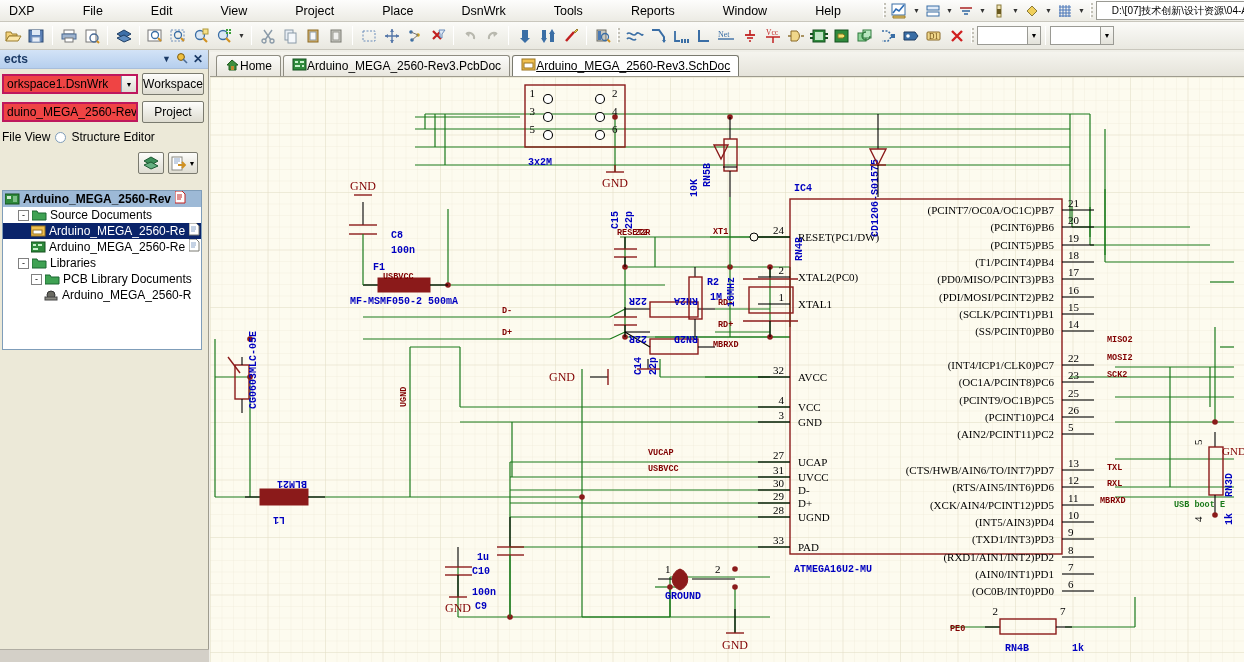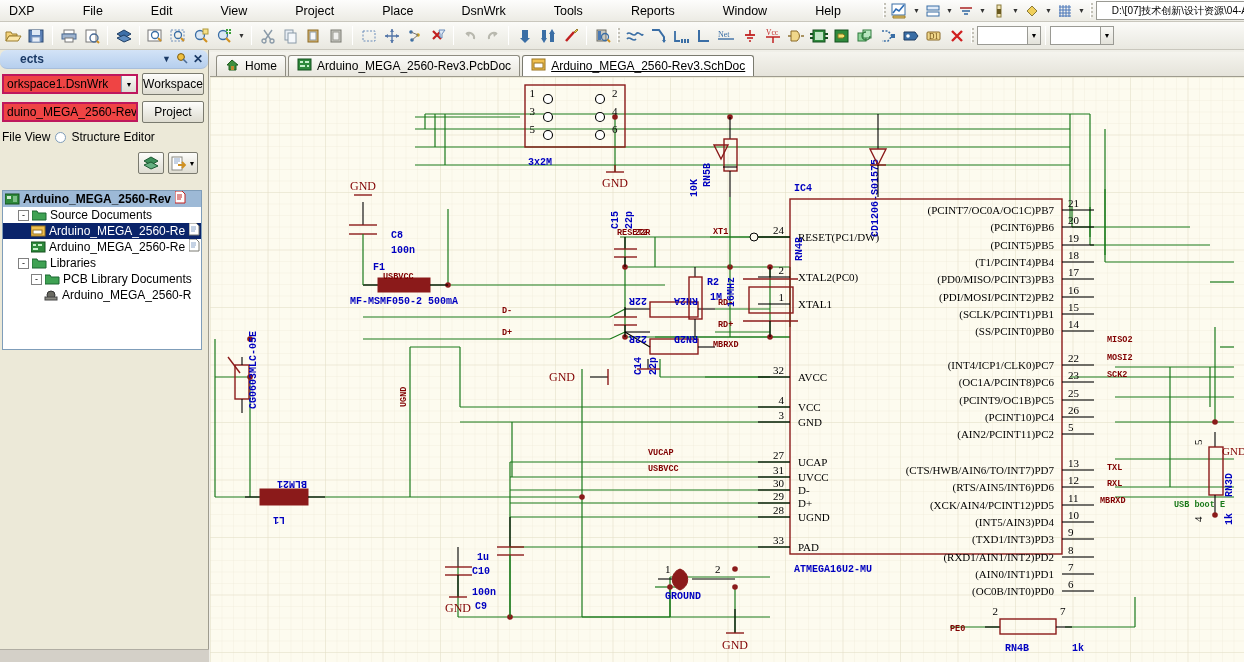--- a/index.html
+++ b/index.html
@@ -56,24 +56,23 @@
      background: linear-gradient(#fafaf7,#e3e2da); border-left:1px solid #9a9a94;
      display:flex;align-items:center;justify-content:center;font-size:7px;}
 
   
   .panel {
     position: absolute; top: 50px; left: 0; width: 209px; height: 612px;
     background: #ece9d8; border-right: 1px solid #9e9b8e;
   }
   .panel-title {
     height: 19px; background: linear-gradient(#d3e3f7,#b6cfee);
-    display: flex; align-items: center; padding-left: 20px;
+    display: flex; align-items: center; padding-left: 4px;
     font-size: 12px; font-weight: bold; color: #1b3a66;
     border-bottom:1px solid #a8bedb;
-    border-radius:7px;
   }
   .panel-title .pt-icons { margin-left: auto; display: flex; gap: 5px; padding-right: 5px; align-items:center;}
   .row1 { display:flex; align-items:center; padding: 4px 4px 0 2px; gap: 4px; }
   .dd {
     height: 20px; border: 2px solid #be185d; background: #ef4444; flex: 1;
     display: flex; align-items: center; font-size: 12px; padding-left: 3px; overflow:hidden; white-space:nowrap;
   }
   .dd .cc { margin-left:auto; width:15px; height:18px; background: linear-gradient(#fafaf7,#dcdbd2);
     border-left:1px solid #7f9db9; display:flex;align-items:center;justify-content:center;font-size:7px;}
   .pbtn {
@@ -100,21 +99,21 @@
   .panel-bottom { position:absolute; left:0; bottom:0; width:209px; height:13px;
       background:#d4d0c8; border-top:1px solid #b0ada3;}
 
   
   .tabbar {
     position: absolute; top: 52px; left: 210px; width: 1034px; height: 25px;
     background: linear-gradient(#f5f4ee,#e5e3da); border-bottom:1px solid #9e9b8e;
     display:flex; align-items:flex-end; padding-left: 6px; gap: 2px;
   }
   .tab {
-    height: 21px; display:flex; align-items:center; gap:5px; padding: 0 8px;
+    height: 21px; display:flex; align-items:center; padding: 0 8px;
     border: 1px solid #8f8d82; border-bottom: none; border-radius: 3px 3px 0 0;
     background: linear-gradient(#fcfcfa,#e8e6dd); font-size: 12px; white-space:nowrap;
   }
   .tab.active { background: #fff; border-color:#7a7a6f;text-decoration:underline; }
 
   
   .canvas {
     position:absolute; top:77px; left:210px; width: 1034px; height: 585px;
     background: #fdfbef; overflow:hidden;
   }

